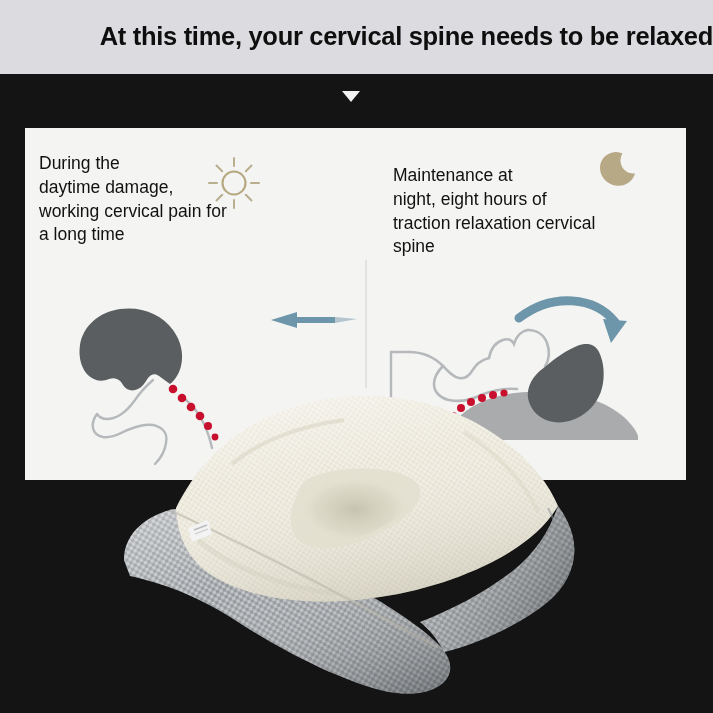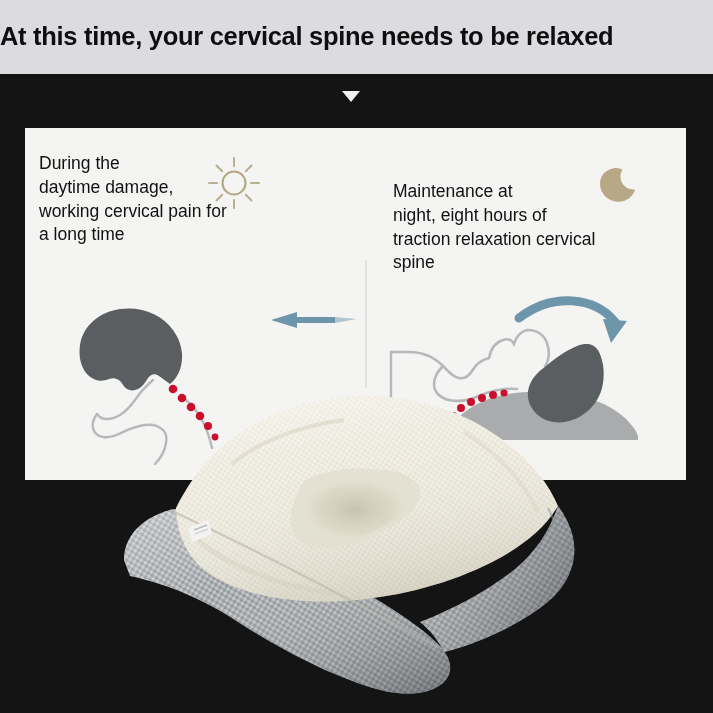--- a/index.html
+++ b/index.html
@@ -19,21 +19,21 @@
 
   
   #header-band {
     position: absolute;
     left: 0; top: 0;
     width: 713px;
     height: 74px;
     background: #dcdce0;
     display: flex;
     align-items: center;
-    justify-content: flex-start;
+    justify-content: flex-end;
     box-sizing: border-box;
   }
   #header-title {
     font-size: 25.5px;
     font-weight: 700;
     color: #0e0e0e;
     letter-spacing: -0.3px;
     white-space: nowrap;
     line-height: 1;
   }
@@ -81,21 +81,21 @@
 
   .text-col { position: absolute; }
   .info-text {
     font-size: 17.5px;
     line-height: 1.36;
     color: #111111;
     font-weight: 400;
     white-space: pre-line;
   }
   #col-left  { left: 14px;  top: 24px; width: 300px; }
-  #col-right { left: 368px; top: 52px; width: 290px; }
+  #col-right { left: 368px; top: 36px; width: 290px; }
 
   
   #sun-icon {
     position: absolute;
     left: 167px;
     top: 3px;
     width: 56px;
     height: 56px;
   }
   

